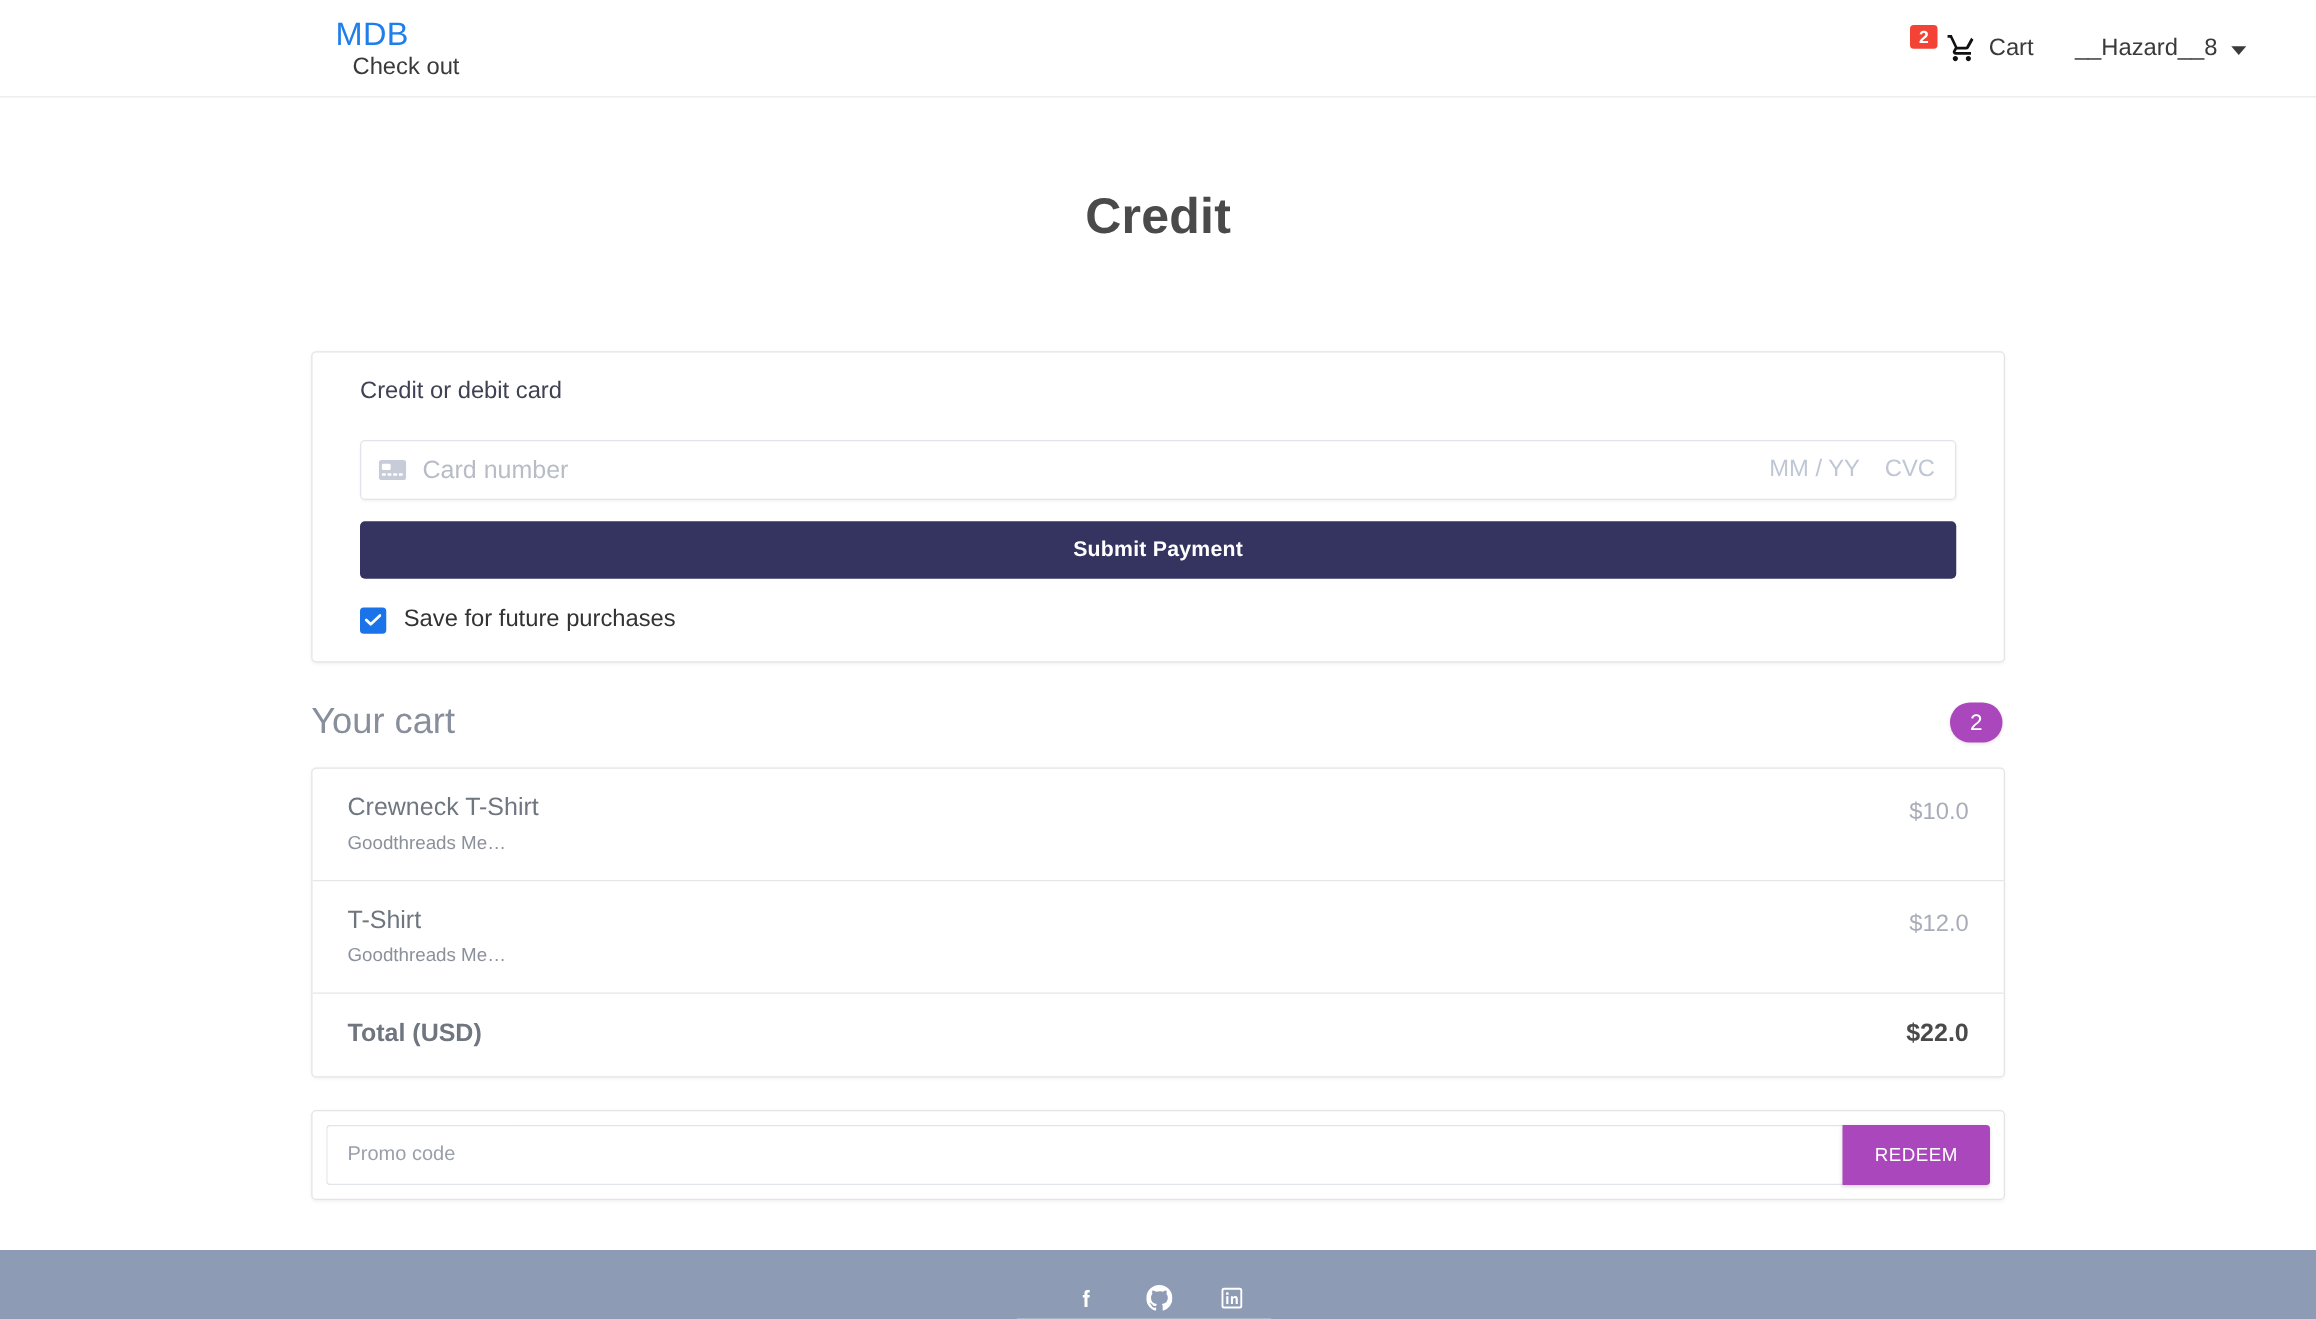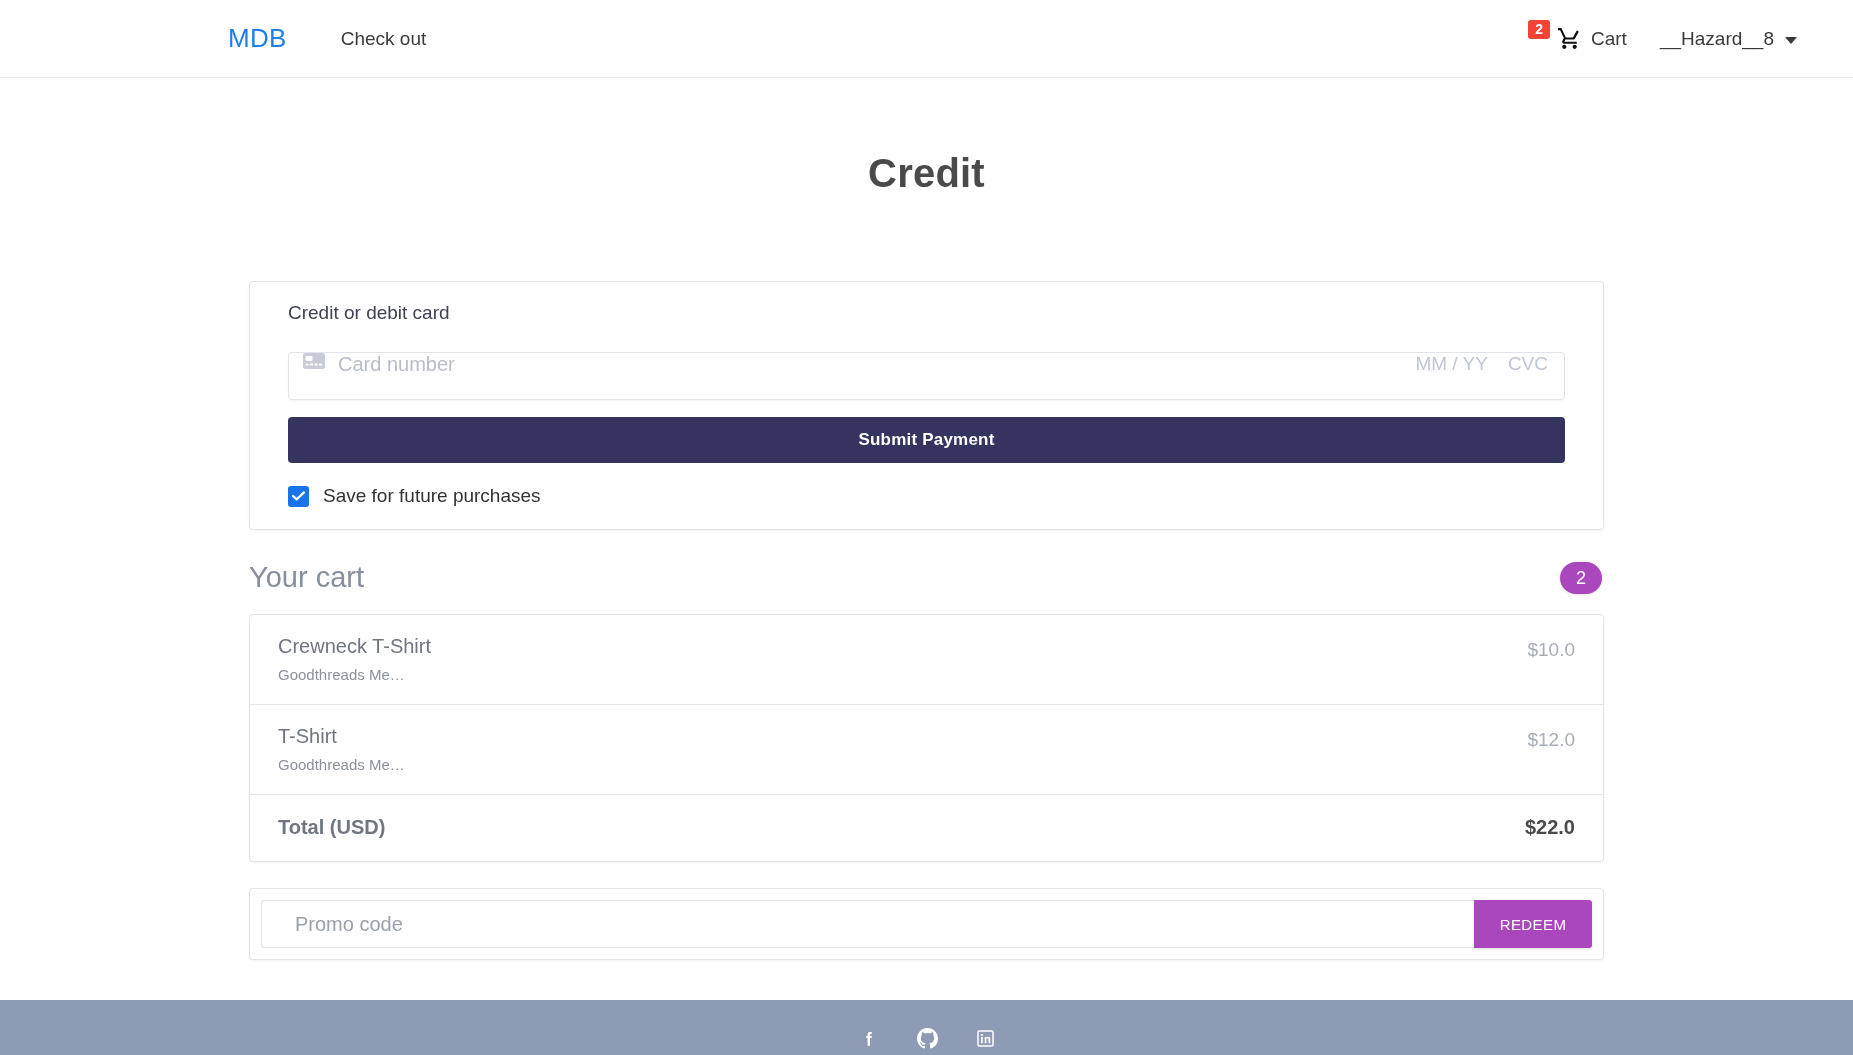--- a/index.html
+++ b/index.html
@@ -19,20 +19,21 @@
     border-bottom: 1px solid #e9e9e9;
     display: flex;
     align-items: center;
     padding: 0 56px 0 0;
     position: relative;
   }
   .nav-left {
     display: flex;
     align-items: center;
     margin-left: 228px;
+    flex-direction: column;
   }
   .brand {
     color: #1f7fea;
     font-size: 26px;
     letter-spacing: .3px;
   }
   .nav-link {
     margin-left: 54px;
     font-size: 19px;
     color: #3a3a3a;
@@ -110,21 +111,21 @@
   .pay-label {
     font-size: 19px;
     color: #3f4254;
     margin-bottom: 28px;
   }
   .card-input {
     height: 48px;
     border: 1px solid #e1e4e8;
     border-radius: 4px;
     display: flex;
-    align-items: flex-start;
+    align-items: center;
     padding: 0 16px 0 14px;
     box-shadow: 0 1px 2px rgba(0,0,0,.04);
   }
   .cc-icon { flex: 0 0 auto; display: flex; align-items: center; }
   .cc-placeholder {
     font-size: 20px;
     color: #b7bcc6;
     margin-left: 13px;
   }
   .cc-right {
@@ -242,24 +243,24 @@
     padding: 11px 11px;
     display: flex;
     align-items: stretch;
   }
   .promo-input {
     flex: 1 1 auto;
     height: 48px;
     border: 1px solid #e1e4e8;
     border-right: none;
     border-radius: 3px 0 0 3px;
-    font-size: 20px;
+    font-size: 16px;
     color: #555;
     font-family: "Liberation Sans", sans-serif;
-    padding: 0 33px;
+    padding: 0 16px;
     outline: none;
   }
   .promo-input::placeholder { color: #9aa0aa; }
   .redeem-btn {
     flex: 0 0 auto;
     width: 118px;
     background: #ab47bc;
     color: #ffffff;
     border: none;
     border-radius: 0 3px 3px 0;

